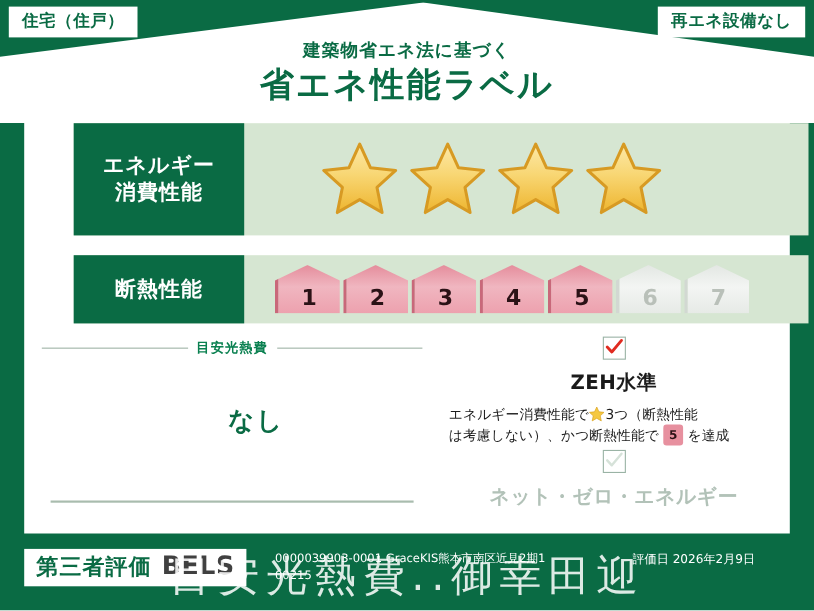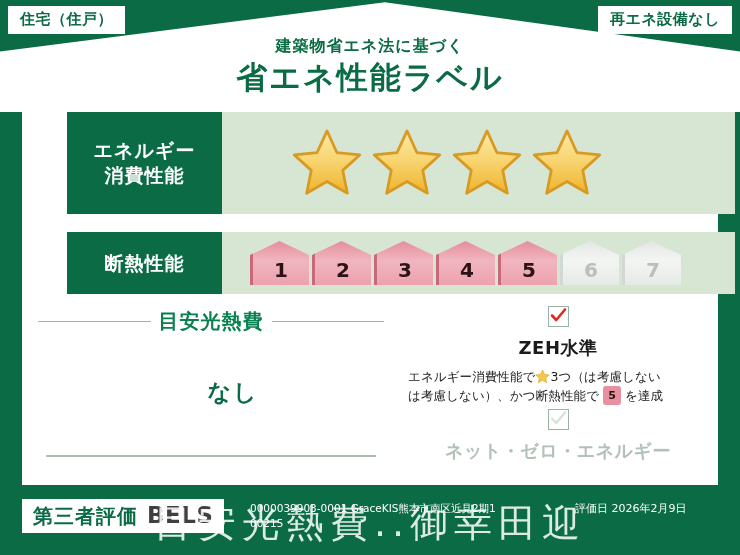--- a/index.html
+++ b/index.html
@@ -167,21 +167,21 @@
     gap: 8px;
     padding: 8px 16px 0 16px;
     color: #0a8050;
   }
   .cost-head .rule {
     flex: 1;
     height: 1px;
     background: #9fb3a6;
   }
   .cost-head .cost-title {
-    font-size: 20px;
+    font-size: 12px;
     font-weight: bold;
     letter-spacing: 1px;
     white-space: nowrap;
   }
   .cost-value {
     text-align: center;
     color: #0a6b44;
     font-size: 23px;
     font-weight: bold;
     margin-top: 42px;
@@ -429,21 +429,21 @@
             <svg width="17" height="17" viewBox="0 0 17 17">
               <path d="M2 8.5 L6.2 13 L15 2.5" fill="none" stroke="#e02b20" stroke-width="2.6" stroke-linecap="round" stroke-linejoin="round"></path>
             </svg>
           </span>
           <span class="zeh-title">ZEH水準</span>
         </div>
 
         <div class="zeh-desc">
           <span>エネルギー消費性能で</span><svg class="inline-star" viewBox="0 0 24 24">
               <path d="M12 1.6 L15.2 8.6 L22.6 9.4 L17.1 14.4 L18.6 21.8 L12 18 L5.4 21.8 L6.9 14.4 L1.4 9.4 L8.8 8.6 Z" fill="#f5c842" stroke="#d9a321" stroke-width="1"></path>
-            </svg><span>3つ（は考慮しない</span><br><span>は考慮しない）、かつ断熱性能で</span> <span class="inline-chip">5</span> <span>を達成</span>
+            </svg><span>3つ（断熱性能</span><br><span>は考慮しない）、かつ断熱性能で</span> <span class="inline-chip">5</span> <span>を達成</span>
         </div>
 
         <div class="zeh-row second">
           <span class="checkbox">
             <svg width="17" height="17" viewBox="0 0 17 17">
               <path d="M2 8.5 L6.2 13 L15 2.5" fill="none" stroke="#d6e2d9" stroke-width="2.2" stroke-linecap="round" stroke-linejoin="round"></path>
             </svg>
           </span>
           <span class="zeh-title muted">ネット・ゼロ・エネルギー</span>
         </div>

